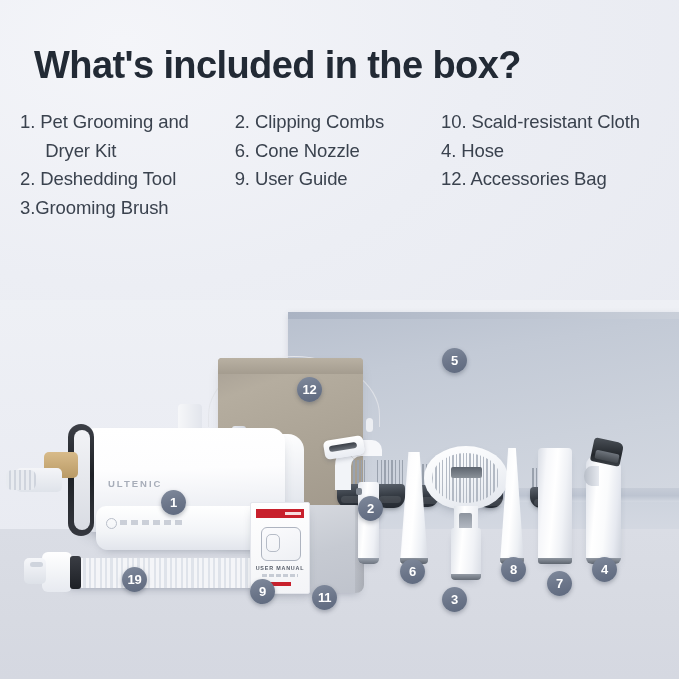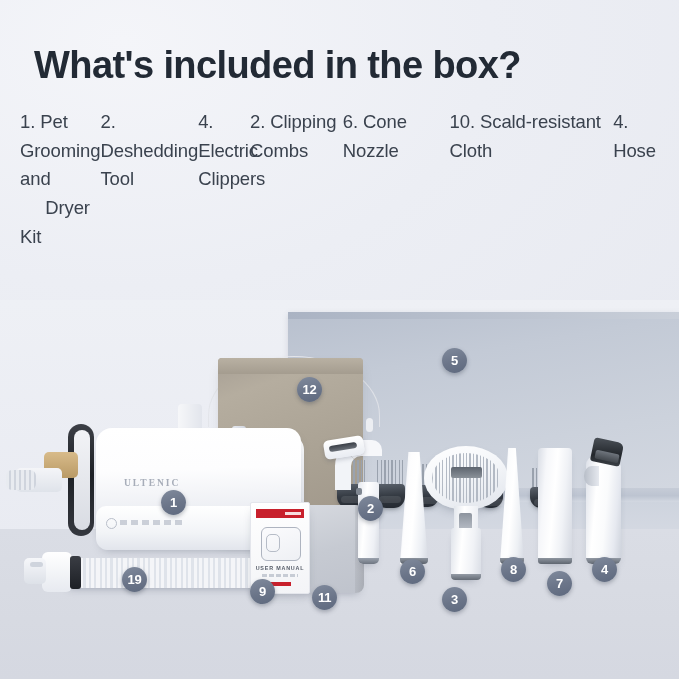--- a/index.html
+++ b/index.html
@@ -13,21 +13,21 @@
       radial-gradient(120% 80% at 18% 6%, #f4f5f9 0%, #eceef4 45%, #e7e9f0 100%);
   }
 
   
   .headline{
     position:absolute;left:34px;top:44px;
     font-size:38px;font-weight:700;letter-spacing:-0.6px;
     color:#222a35;white-space:nowrap;
   }
   .lists{position:absolute;left:20px;top:108px;width:645px;display:flex;}
-  .col{display:flex;flex-direction:row;}
+  .col{display:flex;flex-direction:column;}
   .col-1{width:230px;}
   .col-2{width:190px;}
   .col-3{width:240px;margin-left:29px;}
   .li{
     font-size:18.5px;color:#3a424e;line-height:1.55;
     white-space:pre-wrap;letter-spacing:-0.1px;
   }
 
   
   .stage{position:absolute;left:0;top:300px;width:679px;height:379px;overflow:hidden;}
@@ -62,24 +62,23 @@
     position:absolute;left:272px;top:188px;width:20px;height:60px;
     background:linear-gradient(180deg,#aeb6c4,#c2c8d4);
   }
 
   
   .obj{position:absolute;}
   .shadow-soft{box-shadow:0 5px 10px -4px rgba(70,80,100,.35);}
 
   
   .unit-body{
-    left:96px;top:128px;width:205px;height:104px;border-radius:16px 14px 14px 16px;
+    left:80px;top:128px;width:205px;height:104px;border-radius:16px 14px 14px 16px;
     background:linear-gradient(178deg,#ffffff 0%,#fdfdfe 40%,#eceef3 78%,#dadee6 100%);
     box-shadow:0 8px 14px -6px rgba(60,70,90,.38);
-    font-family:Liberation Serif, serif;
   }
   .unit-cap{
     left:68px;top:124px;width:26px;height:112px;border-radius:13px;
     background:linear-gradient(180deg,#3c3f46,#1e2126 45%,#35383f 100%);
   }
   .unit-cap-inner{
     left:74px;top:130px;width:16px;height:100px;border-radius:9px;
     background:linear-gradient(180deg,#f2f3f6,#d9dce3);
   }
   .unit-nozzle{
@@ -375,29 +374,31 @@
 
 <div class="canvas">
 
   <div class="headline">What's included in the box?</div>
 
   <div class="lists">
     <div class="col col-1">
       <div class="li">1. Pet Grooming and
      Dryer Kit</div>
       <div class="li">2. Deshedding Tool</div>
-      <div class="li">4. Electric Clippers</div>
+      <div class="li">3.Grooming Brush</div>
     </div>
     <div class="col col-2">
       <div class="li">2. Clipping Combs</div>
       <div class="li">6. Cone Nozzle</div>
+      <div class="li">9. User Guide</div>
     </div>
     <div class="col col-3">
       <div class="li">10. Scald-resistant Cloth</div>
       <div class="li">4. Hose</div>
+      <div class="li">12. Accessories Bag</div>
     </div>
   </div>
 
   <div class="stage">
     <div class="wall"></div>
     <div class="backpanel"></div>
     <div class="lcorner"></div>
     <div class="shelf"></div>
     <div class="shelf-front"></div>
     <div class="floor"></div>

